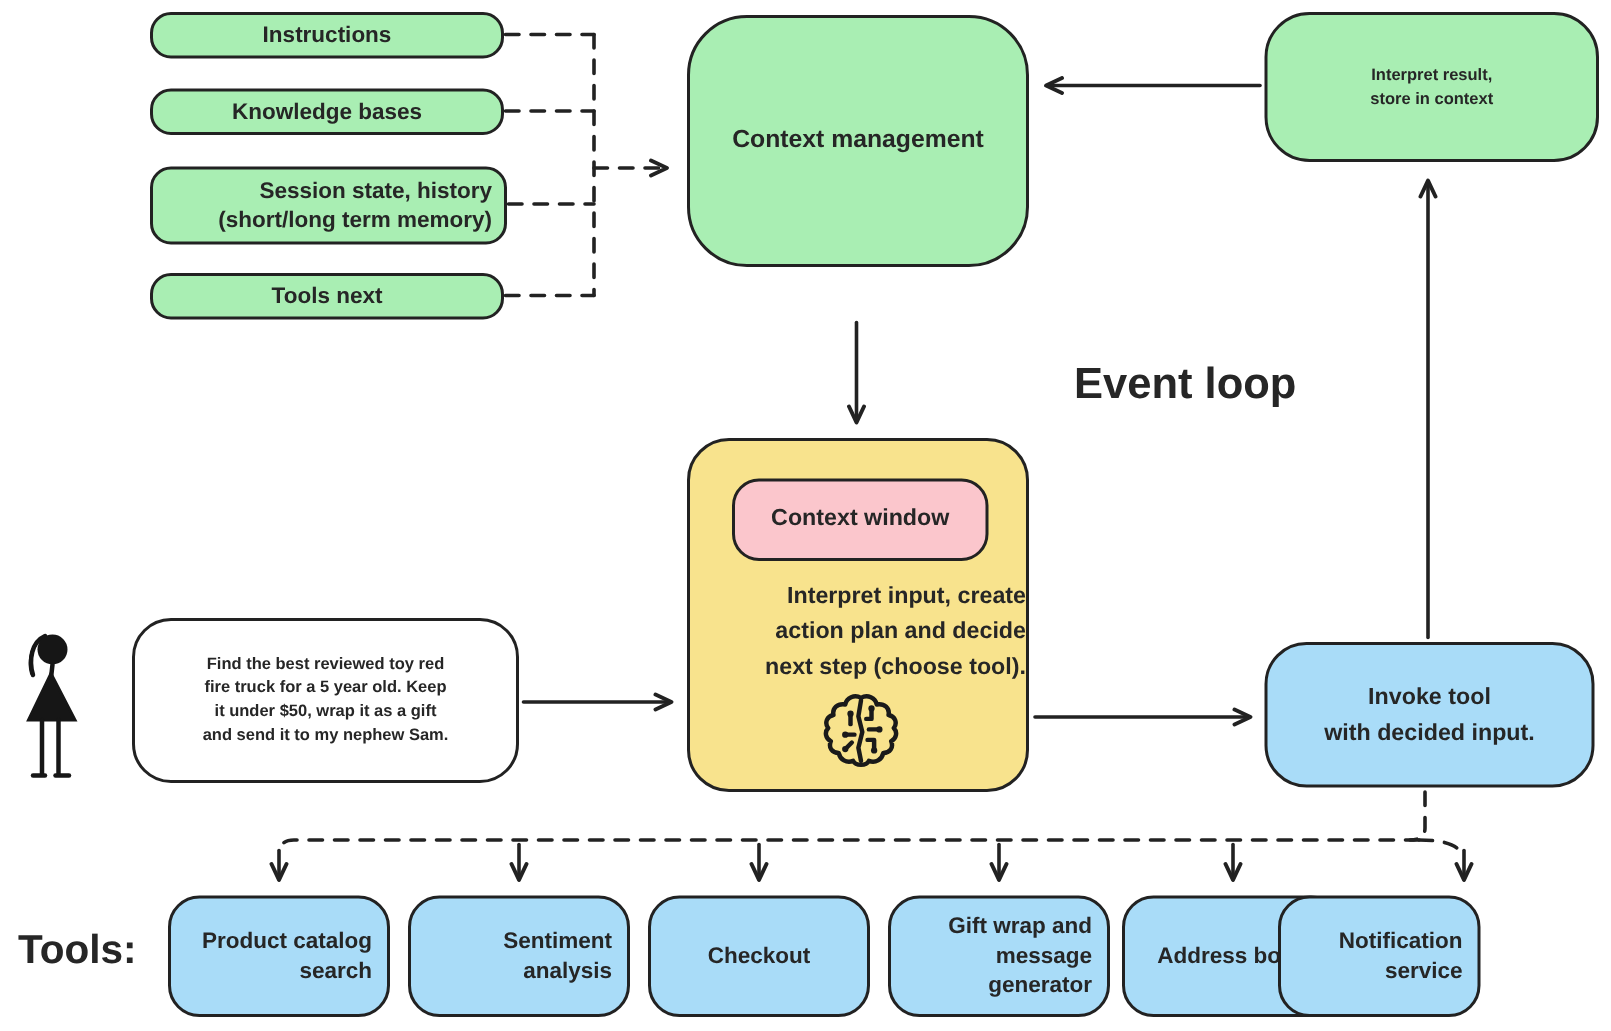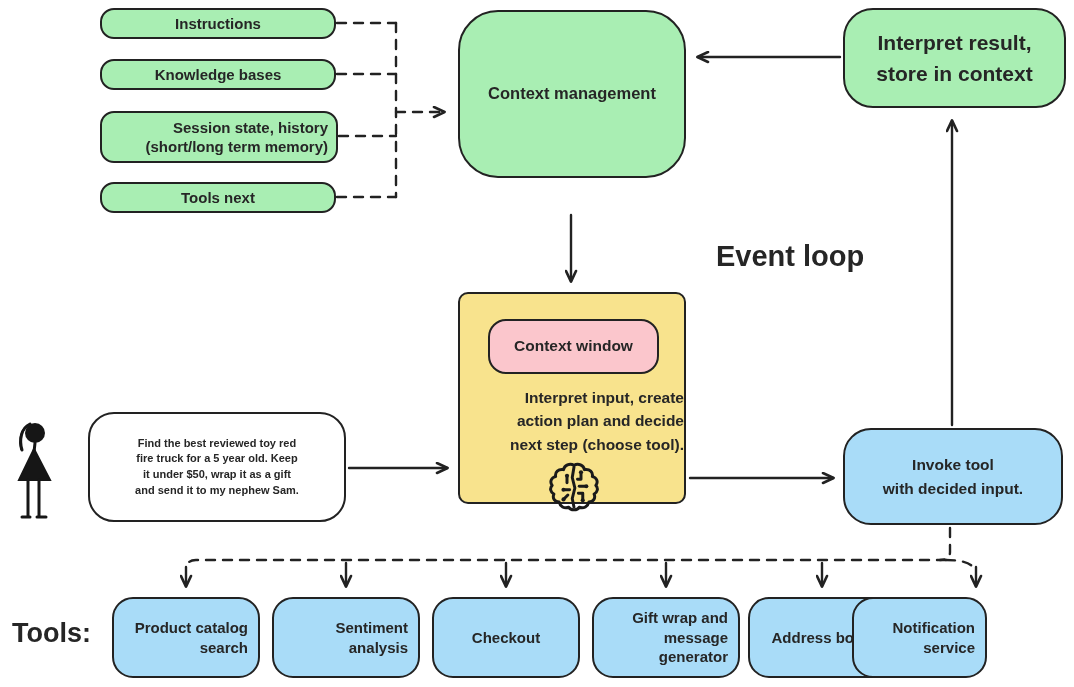--- a/index.html
+++ b/index.html
@@ -25,22 +25,22 @@
     z-index:2;
   }
   .green{background:var(--green,#a9eeb3);}
   .yellow{background:var(--yellow,#f8e38d);}
   .pink{background:var(--pink,#fbc6cc);}
   .blue{background:var(--blue,#a9dcf8);}
   .white{background:#ffffff;}
   .src{left:100px;width:236px;height:31px;border-radius:14px;font-size:15px;}
   .src.tall{height:52px;}
   .ctx-mgmt{left:458px;top:10px;width:228px;height:168px;border-radius:40px;font-size:16.5px;}
-  .interp{left:843px;top:8px;width:223px;height:100px;border-radius:30px;font-size:21px;line-height:1.5;}
-  .llm{left:458px;top:292px;width:228px;height:212px;border-radius:10px;justify-content:flex-start;}
+  .interp{left:843px;top:8px;width:223px;height:100px;border-radius:30px;font-size:11px;line-height:1.5;}
+  .llm{left:458px;top:292px;width:228px;height:236px;border-radius:28px;justify-content:flex-start;}
   .ctx-win{position:absolute;left:28px;top:25px;width:171px;height:55px;border-radius:18px;font-size:15.5px;}
   .llm-desc{position:absolute;left:0;top:92px;width:100%;font-size:15.5px;line-height:1.5;font-weight:700;}
   .brain{position:absolute;left:86px;top:166px;width:56px;height:56px;}
   .bubble{left:88px;top:412px;width:258px;height:110px;border-radius:26px;font-size:11px;line-height:1.42;}
   .invoke{left:843px;top:428px;width:220px;height:97px;border-radius:28px;font-size:15.5px;line-height:1.5;}
   .tool{top:597px;width:148px;height:81px;border-radius:21px;font-size:15px;padding:0 10px;}
   .big-label{
     position:absolute;
     font-weight:600;
     color:var(--text-color,#262626);

